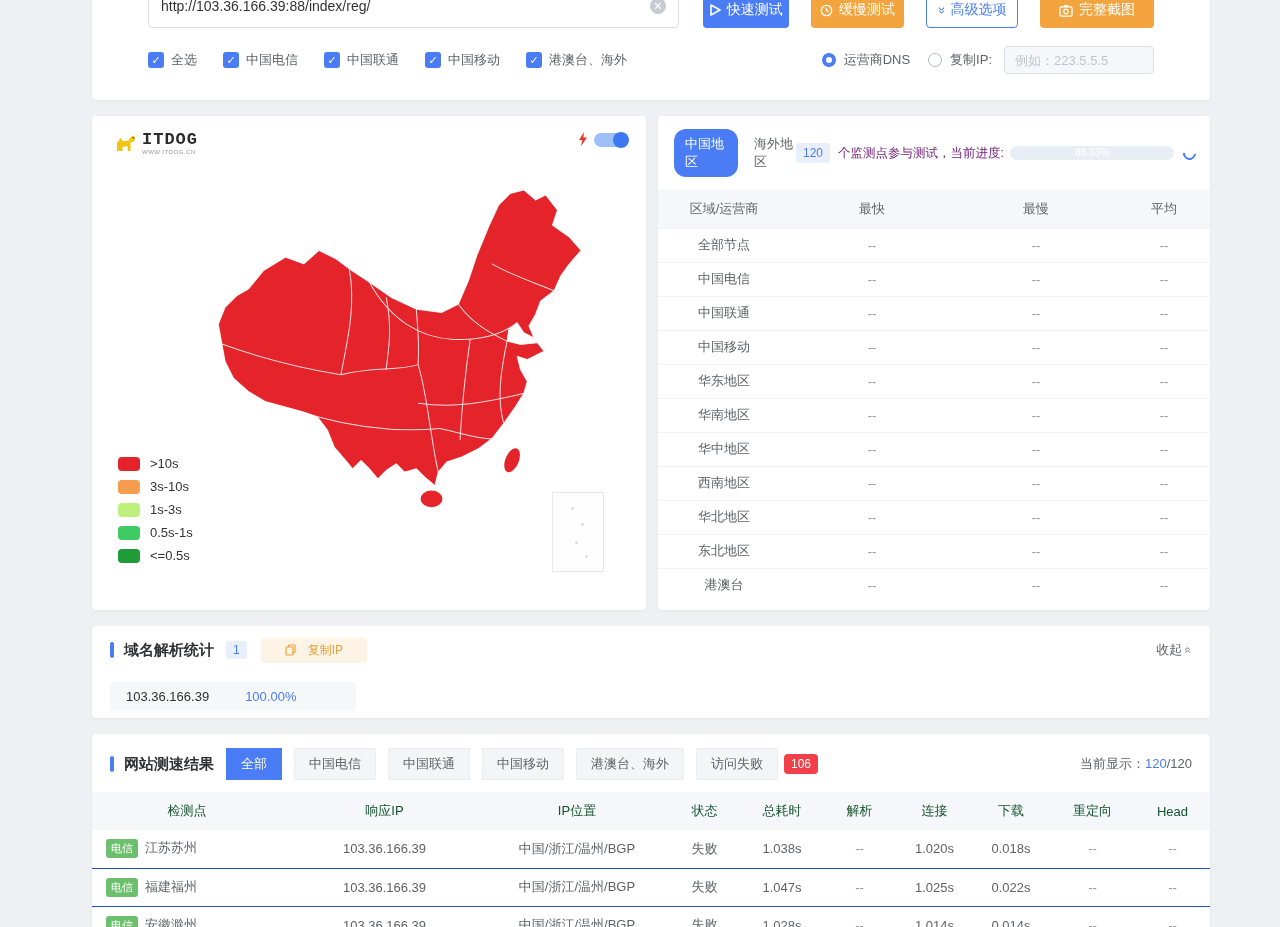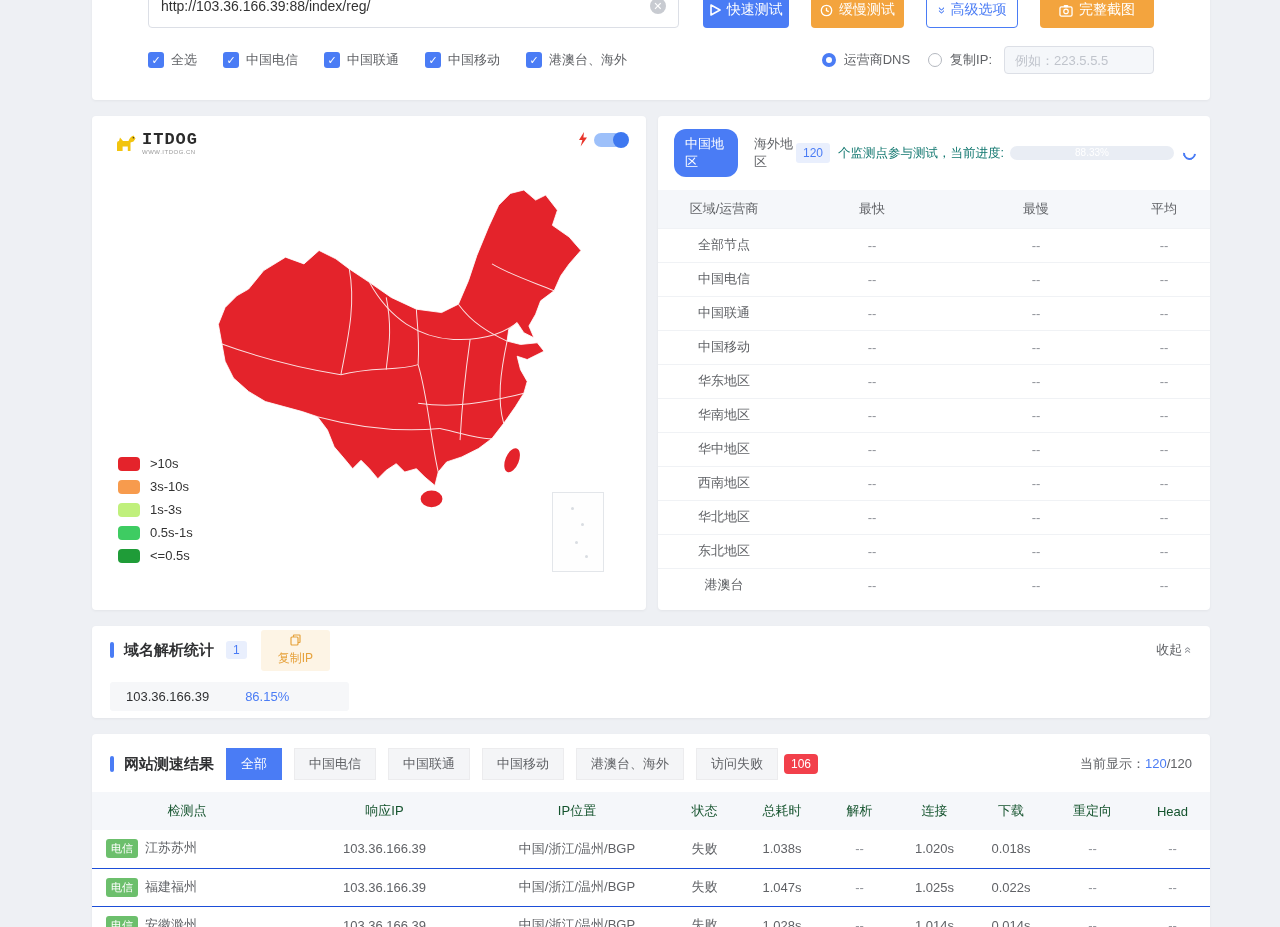--- a/index.html
+++ b/index.html
@@ -59,43 +59,43 @@
   .inset-box { position:absolute; right:42px; bottom:38px; width:52px; height:80px;
                border:1px solid #e3e6ea; background:#fefefe; }
   .inset-box i { position:absolute; width:3px; height:3px; border-radius:50%; background:#d9dde2; }
 
   .region-card { width:552px; height:494px; overflow:hidden; }
   .region-head { display:flex; align-items:center; padding:13px 14px 13px 16px; }
   .tab-cn { background:#4a7cf5; color:#fff; font-size:13px; padding:6px 11px; border-radius:12px; cursor:pointer; }
   .tab-os { font-size:13px; color:#606266; margin-left:16px; cursor:pointer; }
   .stat-group { margin-left:auto; display:flex; align-items:center; }
   .badge-blue { background:#e9effd; color:#4a7cf5; font-size:12px; padding:3px 7px; border-radius:3px; }
-  .prog-label { font-size:12.5px; color:#0f766e; margin:0 6px 0 8px; white-space:nowrap; }
+  .prog-label { font-size:12.5px; color:#701a75; margin:0 6px 0 8px; white-space:nowrap; }
   .prog-bar { width:164px; height:14px; background:#e9edf4; border-radius:7px; position:relative; overflow:hidden; }
   .prog-fill { height:100%; background:#4a7cf5; border-radius:7px; }
   .prog-txt { position:absolute; left:0; top:0; width:100%; text-align:center; color:#fff;
               font-size:10px; line-height:14px; }
   .spinner { width:13px; height:13px; border-radius:50%; margin-left:9px;
              border:2.5px solid #4a7cf5; border-top-color:transparent; border-right-color:transparent;
              transform:rotate(-40deg); }
   .region-table { width:100%; border-collapse:collapse; font-size:13px; }
   .region-table th { background:#f5f7fa; color:#606266; font-weight:normal; height:38px; }
   .region-table td { height:34px; text-align:center; color:#606266; border-top:1px solid #f0f2f5; }
   .region-table td.dim, .rtable td.dim { color:#909399; }
   .region-table col.c1 { width:132px; } .region-table col.c2 { width:164px; }
   .region-table col.c3 { width:164px; } .region-table col.c4 { width:92px; }
 
   
   .dns-card { margin-top:16px; height:92px; padding:0 18px; }
   .sec-head { display:flex; align-items:center; height:48px; }
   .blue-bar { width:4px; height:16px; background:#4a7cf5; border-radius:2px; margin-right:10px; }
   .sec-title { font-size:15px; font-weight:bold; color:#303133; }
   .badge-one { background:#e9effd; color:#4a7cf5; font-size:12px; padding:2px 7px; border-radius:3px; margin-left:12px; }
-  .copy-chip { margin-left:14px; background:#fdf4e5; color:#e6a23c; font-size:12px; padding:4px 17px;
-               border-radius:3px; display:inline-flex; align-items:center; gap:4px; cursor:pointer;flex-direction:column; }
+  .copy-chip { margin-left:14px; background:#fdf4e5; color:#e6a23c; font-size:12px; padding:4px 24px;
+               border-radius:3px; display:inline-flex; align-items:center; gap:12px; cursor:pointer; }
   .collapse { margin-left:auto; font-size:13px; color:#606266; cursor:pointer; display:flex; align-items:center; gap:3px; }
   .ip-chip { display:inline-flex; align-items:center; background:#f6f7f9; border-radius:3px;
              padding:7px 60px 7px 16px; margin-top:8px; font-size:13px; }
   .ip-chip .ip { color:#303133; }
   .ip-chip .pct { color:#4a7cf5; margin-left:36px; }
 
   
   .res-card { margin-top:16px; padding-bottom:40px; }
   .res-head { display:flex; align-items:center; padding:14px 18px 12px 18px; }
   .chip { font-size:13px; padding:6px 14px; border-radius:0; margin-left:12px;
@@ -377,21 +377,21 @@
           </svg>
         <span>复制IP</span>
       </span>
       <span class="collapse">
         <span>收起</span>
         <span class="rot-up">«</span>
       </span>
     </div>
     <span class="ip-chip">
       <span class="ip">103.36.166.39</span>
-      <span class="pct">86.15%</span>
+      <span class="pct">100.00%</span>
     </span>
   </div>
 
   <div class="card res-card">
     <div class="res-head">
       <span class="blue-bar"></span>
       <span class="sec-title">网站测速结果</span>
       <span class="chip active">全部</span>
       <span class="chip">中国电信</span>
       <span class="chip">中国联通</span>

